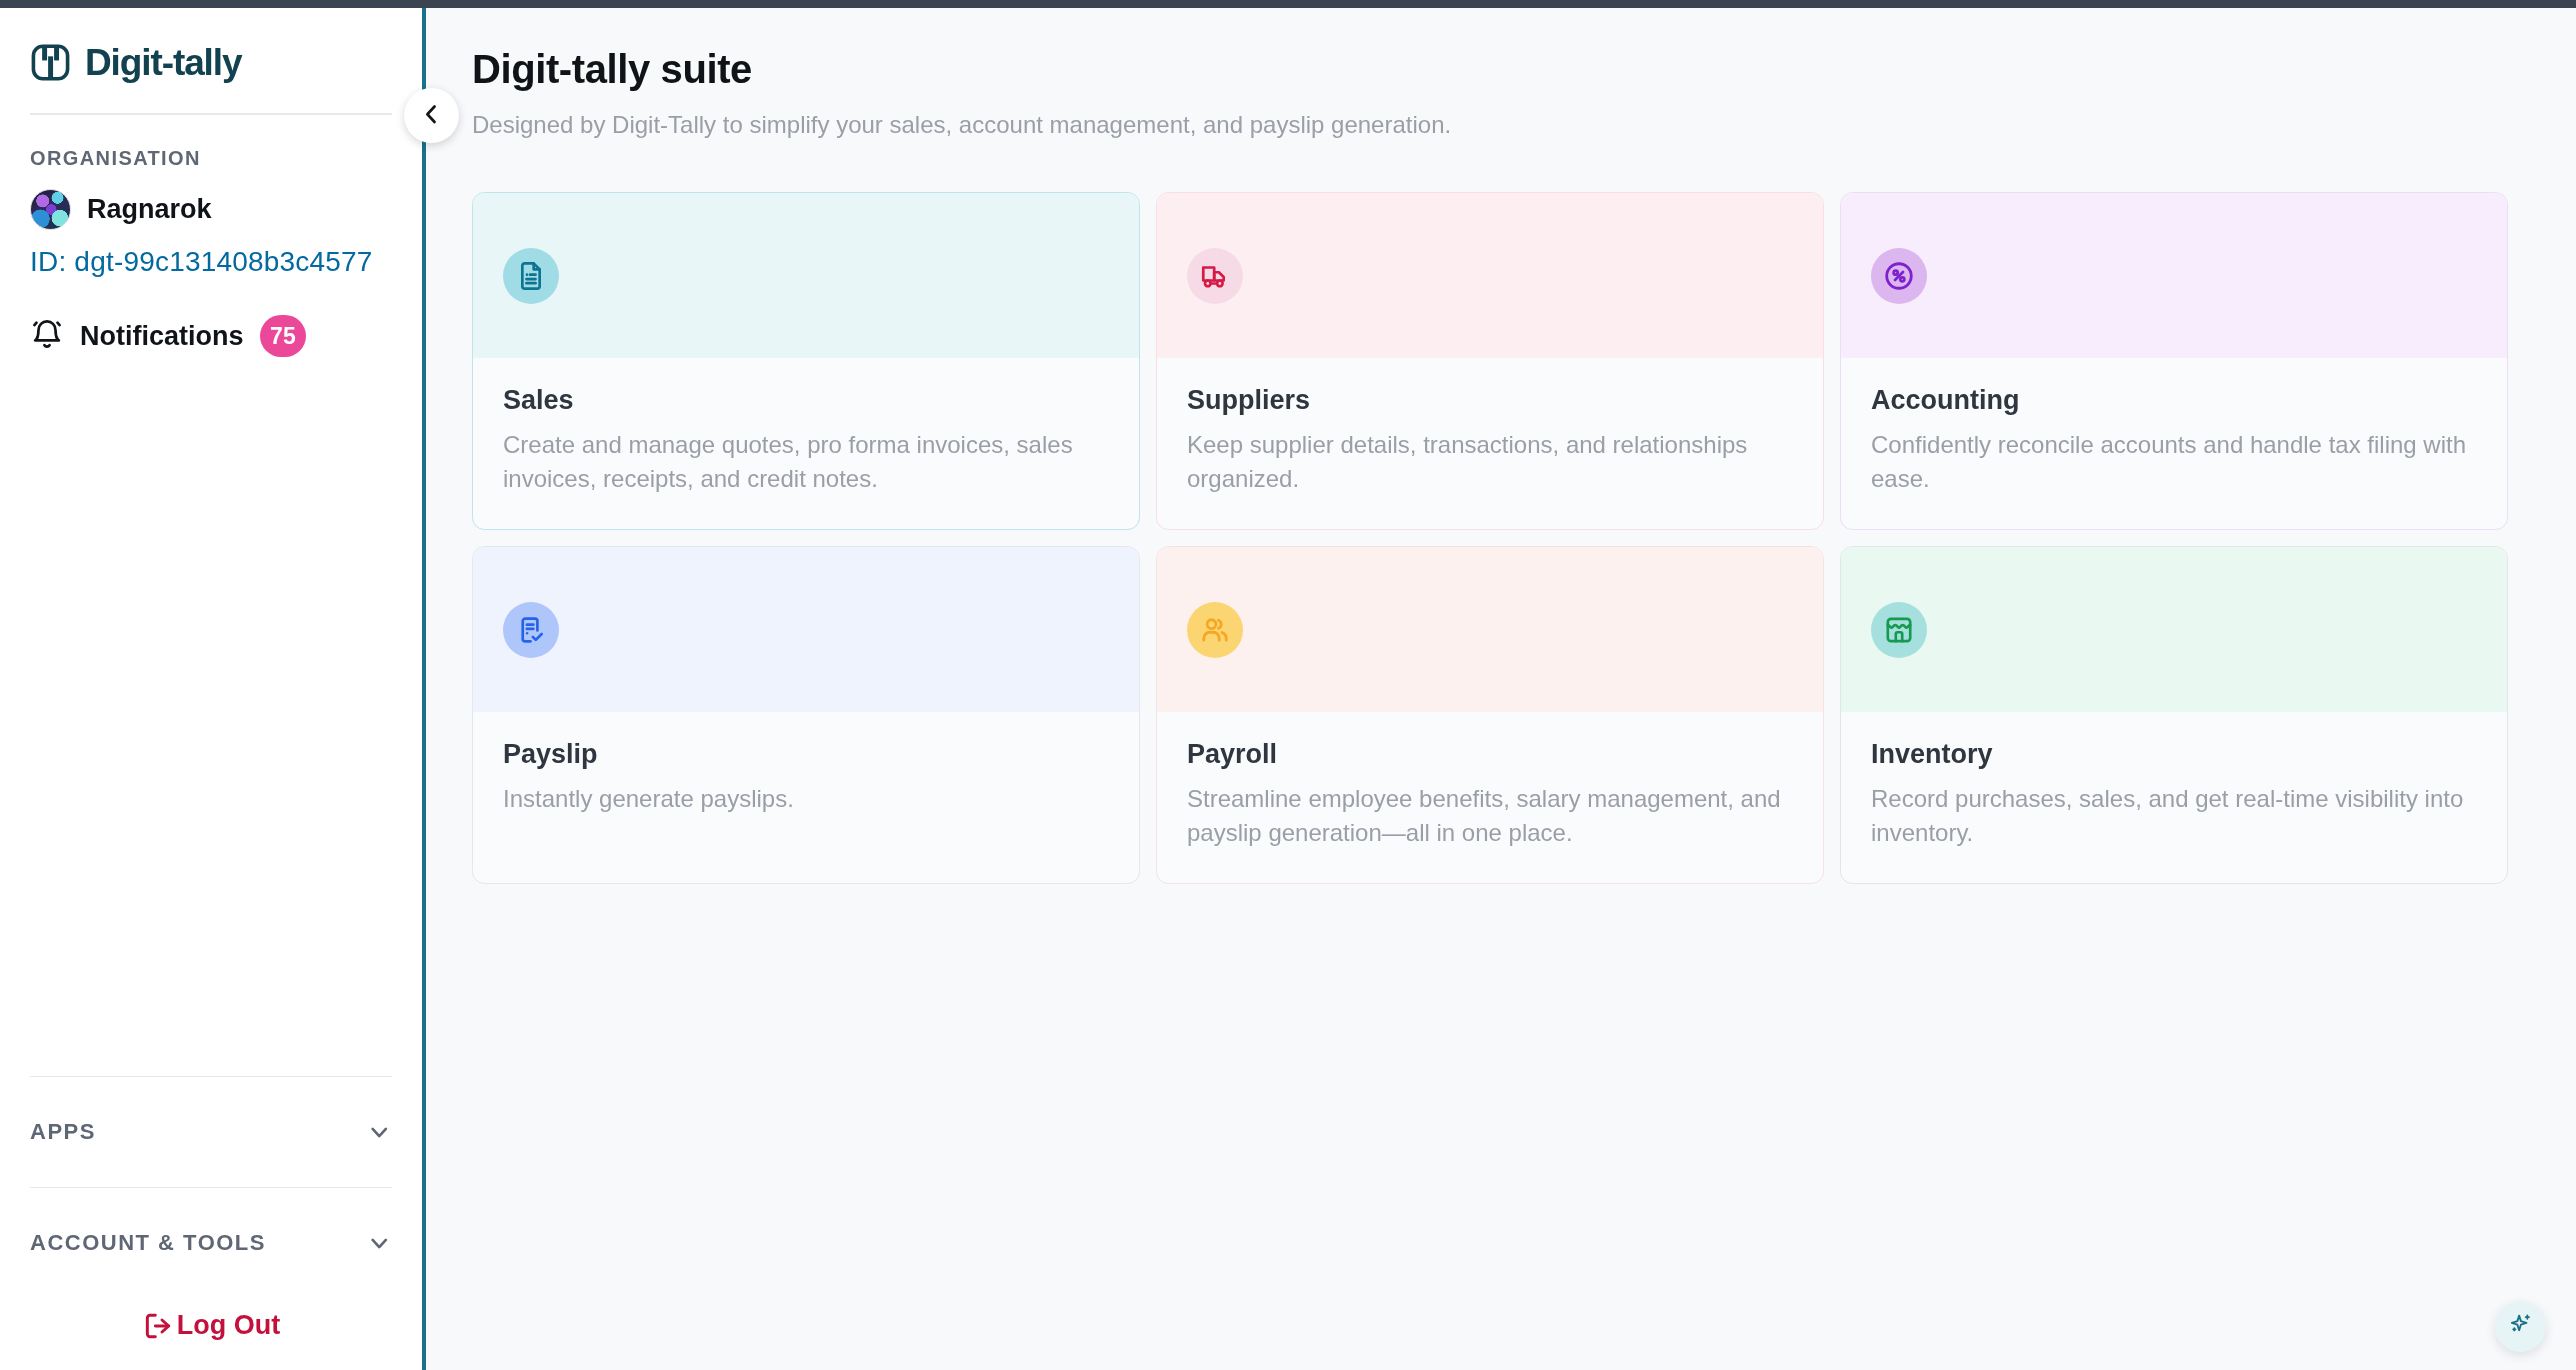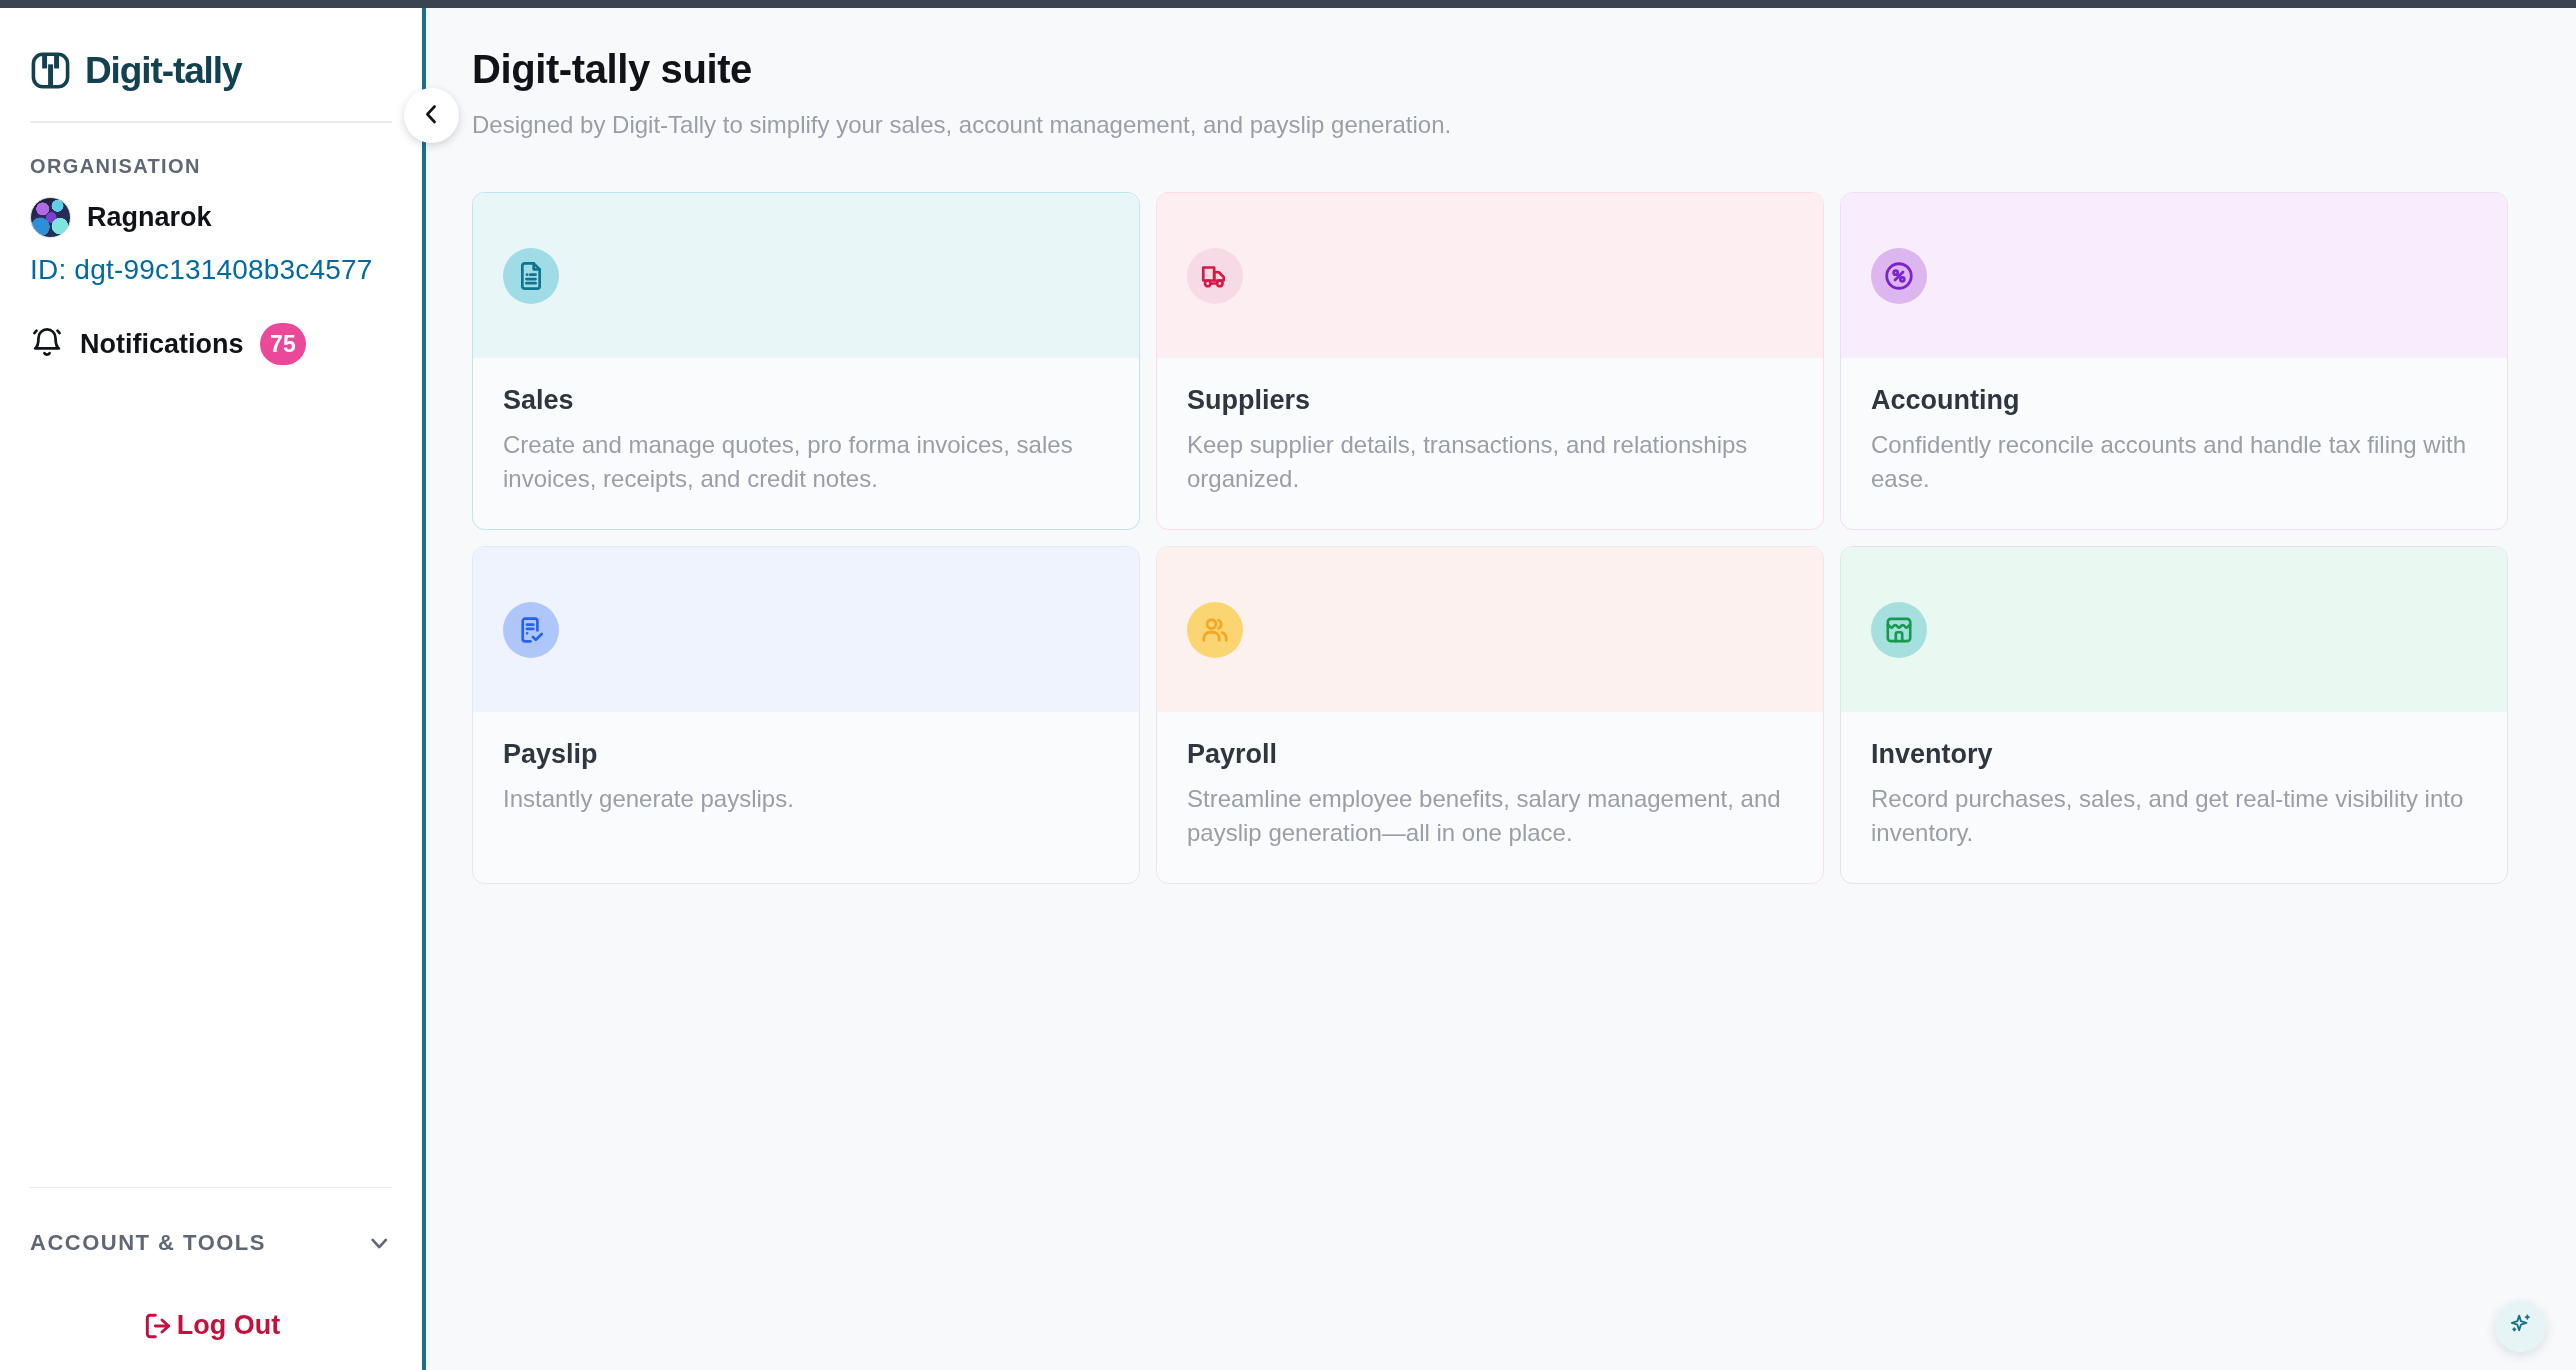--- a/index.html
+++ b/index.html
@@ -16,21 +16,20 @@
     position: absolute; top: 0; left: 0; width: 2576px; height: 8px;
     background: #3b4451; z-index: 40;
   }
 
   
   .sidebar {
     position: relative; width: 426px; height: 1371px;
     background: #ffffff;
     border-right: 4.4px solid #1b7189;
     display: flex; flex-direction: column;
-    padding-top: 8px;
     flex: 0 0 426px;
     z-index: 20;
   }
   .brand { display: flex; align-items: center; gap: 14px; padding: 28px 30px 0 30px; height: 97px; }
   .brand-mark { width: 41px; height: 41px; flex: 0 0 41px; }
   .brand-name {
     font-size: 37px; font-weight: 700; color: #12414f; letter-spacing: -1.1px;
     line-height: 1;
   }
   .side-divider { height: 1.8px; background: #e7e9ec; margin: 16px 30px 0 30px; }
@@ -169,20 +168,28 @@
           <path d="M10.2 19.2a2.1 2.1 0 0 0 3.6 0"></path>
           <path d="M4.6 3.3 3.1 5.0M19.4 3.3 20.9 5.0"></path>
         </svg>
       </span>
       <span class="notif-label">Notifications</span>
       <span class="notif-badge">75</span>
     </div>
 
     <div class="spacer"></div>
 
+    <div class="group">
+      <span class="group-label">APPS</span>
+      <span class="chev-down">
+        <svg viewBox="0 0 24 24" width="26.5" height="26.5" fill="none" stroke="#5f6775" stroke-width="2.4" stroke-linecap="round" stroke-linejoin="round">
+            <polyline points="6 9 12 15.5 18 9"></polyline>
+          </svg>
+      </span>
+    </div>
 
     <div class="group">
       <span class="group-label">ACCOUNT &amp; TOOLS</span>
       <span class="chev-down">
         <svg viewBox="0 0 24 24" width="26.5" height="26.5" fill="none" stroke="#5f6775" stroke-width="2.4" stroke-linecap="round" stroke-linejoin="round">
             <polyline points="6 9 12 15.5 18 9"></polyline>
           </svg>
       </span>
     </div>
 

